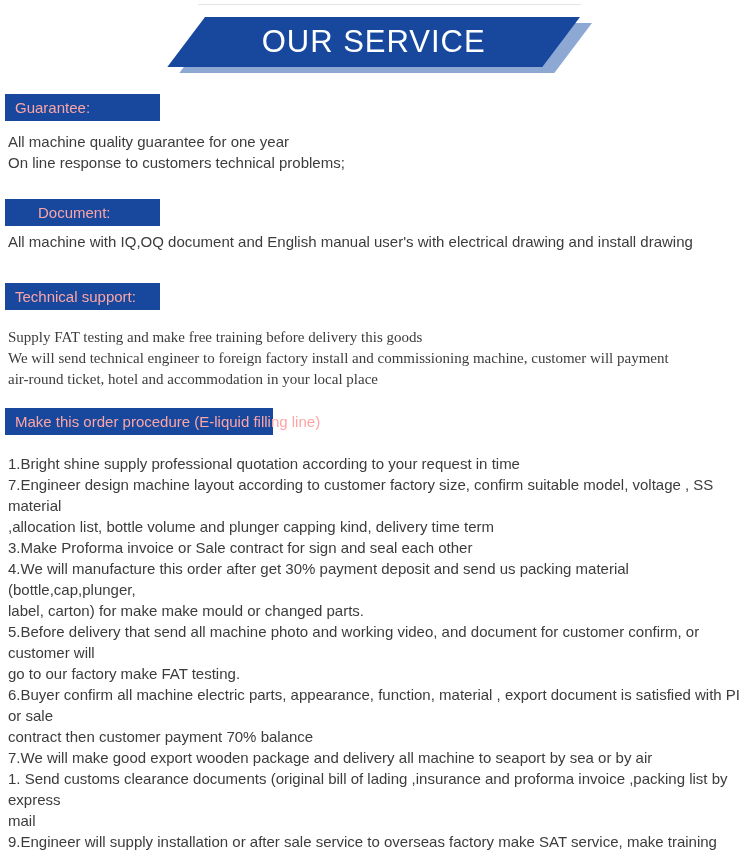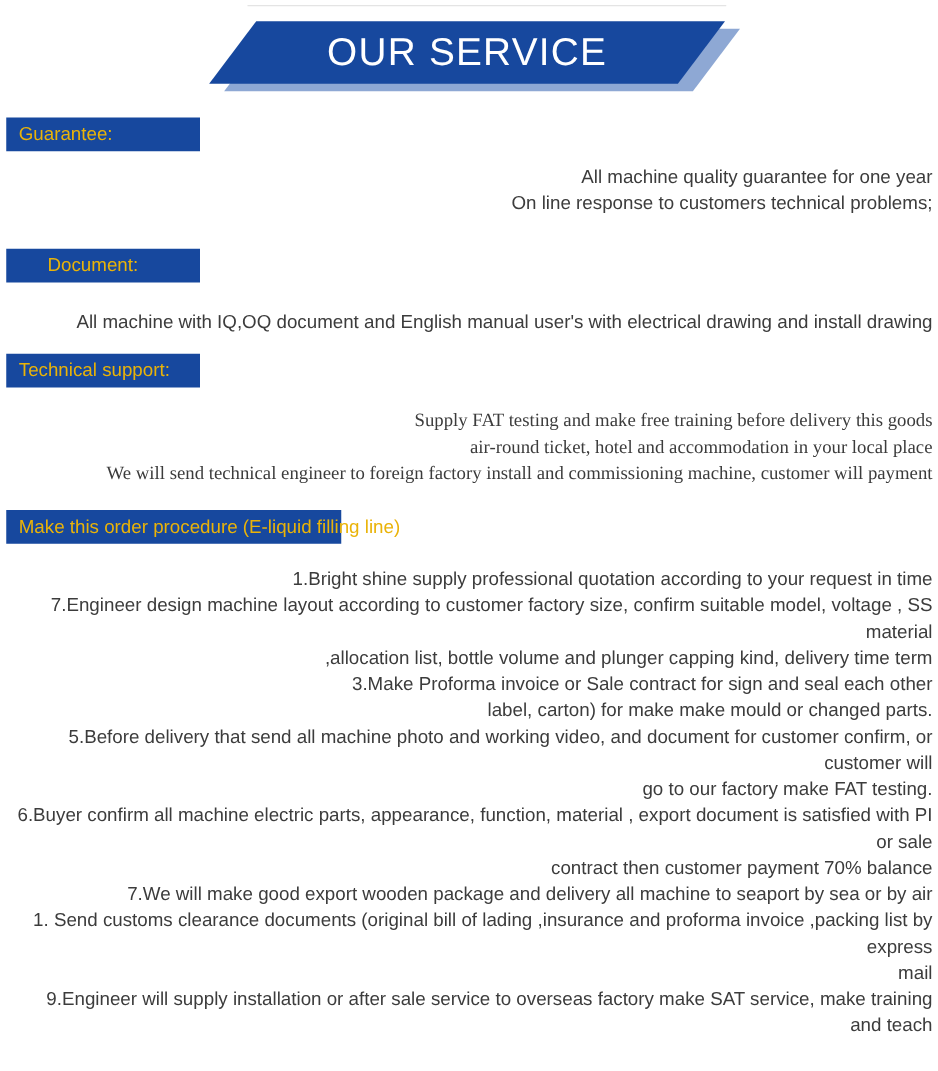--- a/index.html
+++ b/index.html
@@ -34,36 +34,36 @@
     line-height:50px;
     font-size:31px;
     letter-spacing:1px;
     color:#ffffff;
     white-space:nowrap;
   }
   
   .label {
     position:absolute; left:5px; width:155px; height:27px;
     background:var(--primary-blue,#17489E);
-    color:#eab308;
+    color:#fca5a5;
     font-size:15px; line-height:27px;
     padding:0 0 0 10px;
     white-space:nowrap;
   }
   
   .text {
     position:absolute; left:8px; right:4px;
     color:var(--body-text,#3c3c3c);
     font-size:15px; line-height:21px;
   }
-  .line { white-space:pre-wrap;text-align:right; }
+  .line { white-space:pre-wrap; }
   .pos-label-0 { top:94px; }
   .pos-text-0  { top:131px; }
   .pos-label-1 { top:199px;padding-left:33px; }
-  .pos-text-1  { top:247px; }
+  .pos-text-1  { top:231px; }
   .pos-label-2 { top:283px; }
   .pos-text-2  { top:327px;font-family:Liberation Serif, serif; }
   .pos-label-3 { top:408px; width:268px; }
   .pos-text-3  { top:453px; }
 </style>
 </head>
 <body>
 
 <div class="page">
 
@@ -81,30 +81,31 @@
     </div>
 
   <div class="label pos-label-1">Document:</div>
   <div class="text pos-text-1">
       <div class="line">All machine with IQ,OQ document and English manual user's with electrical drawing and install drawing</div>
     </div>
 
   <div class="label pos-label-2">Technical support:</div>
   <div class="text pos-text-2">
       <div class="line">Supply FAT testing and make free training before delivery this goods</div>
+      <div class="line">We will send technical engineer to foreign factory install and commissioning machine, customer will payment</div>
       <div class="line">air-round ticket, hotel and accommodation in your local place</div>
-      <div class="line">We will send technical engineer to foreign factory install and commissioning machine, customer will payment</div>
     </div>
 
   <div class="label pos-label-3">Make this order procedure (E-liquid filling line)</div>
   <div class="text pos-text-3">
       <div class="line">1.Bright shine supply professional quotation according to your request in time</div>
       <div class="line">7.Engineer design machine layout according to customer factory size, confirm suitable model, voltage , SS material</div>
       <div class="line">,allocation list, bottle volume and plunger capping kind, delivery time term</div>
       <div class="line">3.Make Proforma invoice or Sale contract for sign and seal each other</div>
+      <div class="line">4.We will manufacture this order after get 30% payment deposit and send us packing material (bottle,cap,plunger,</div>
       <div class="line">label, carton) for make make mould or changed parts.</div>
       <div class="line">5.Before delivery that send all machine photo and working video, and document for customer confirm, or customer will</div>
       <div class="line">go to our factory make FAT testing.</div>
       <div class="line">6.Buyer confirm all machine electric parts, appearance, function, material , export document is satisfied with PI or sale</div>
       <div class="line">contract then customer payment 70% balance</div>
       <div class="line">7.We will make good export wooden package and delivery all machine to seaport by sea or by air</div>
       <div class="line">1. Send customs clearance documents (original bill of lading ,insurance and proforma invoice ,packing list by express</div>
       <div class="line">mail</div>
       <div class="line">9.Engineer will supply installation or after sale service to overseas factory make SAT service, make training and teach</div>
     </div>

